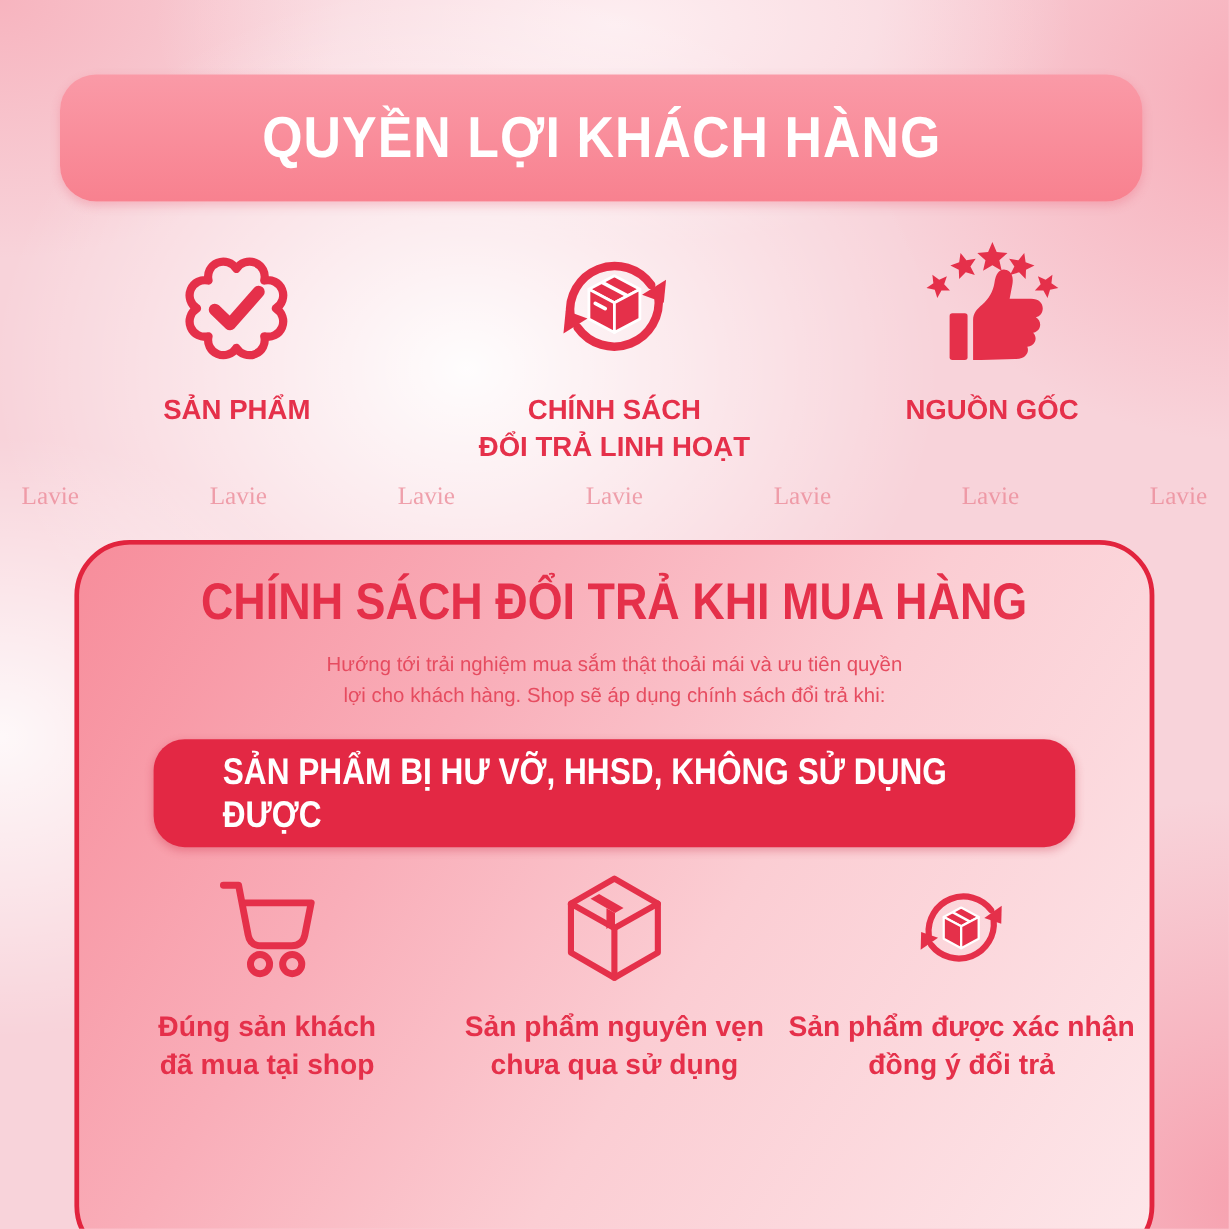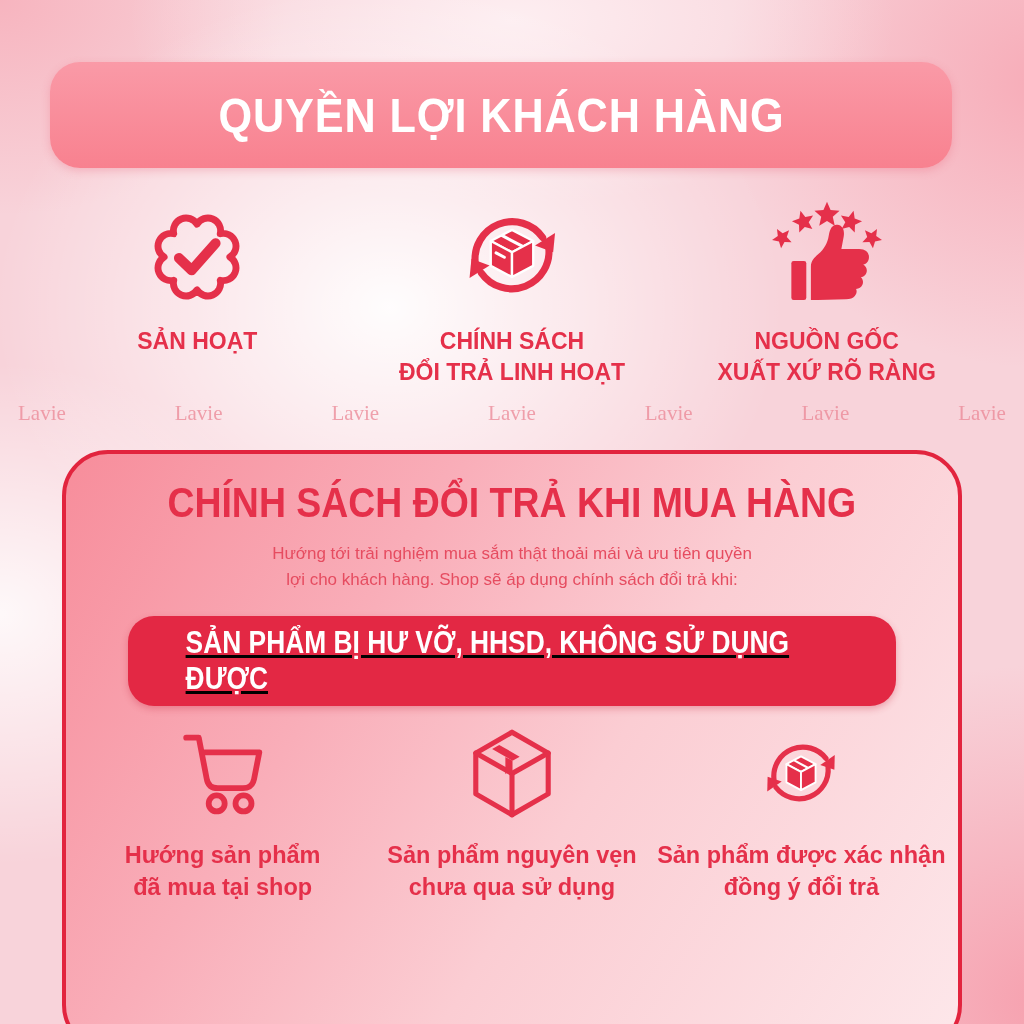--- a/index.html
+++ b/index.html
@@ -69,21 +69,21 @@
     font-size:43px;font-weight:bold;
   }
   .policy-desc{
     margin:14px auto 0;width:760px;text-align:center;
     color:#E64C60;font-size:17px;line-height:1.5;
   }
   .condition-banner{
     margin:24px auto 0;width:768px;height:90px;border-radius:26px;
     background:var(--banner-red);
     box-shadow:0 3px 7px rgba(200,30,55,.3);
-    display:flex;align-items:center;justify-content:center;text-decoration:underline;
+    display:flex;align-items:center;justify-content:center;
   }
   .condition-banner .label{color:#fff;font-size:31px;font-weight:bold;transform:scaleX(.85);}
   .conditions-row{margin-top:12px;display:flex;padding:0 12px;}
   .condition-item{flex:1;display:flex;flex-direction:column;align-items:center;}
   .condition-icon-box{height:112px;display:flex;align-items:center;justify-content:center;}
   .condition-caption{
     margin-top:10px;text-align:center;color:var(--red);
     font-weight:bold;font-size:23.5px;line-height:1.35;
   }
   svg{display:block;}
@@ -98,21 +98,21 @@
 <div class="benefits-row">
 
   <div class="benefit-item">
     <div class="benefit-icon-box">
       <svg viewBox="0 0 100 100" width="106" height="106">
         <path d="M81,50 A12 12 0 0 1 71.92,71.92 A12 12 0 0 1 50,81 A12 12 0 0 1 28.08,71.92 A12 12 0 0 1 19,50 A12 12 0 0 1 28.08,28.08 A12 12 0 0 1 50,19 A12 12 0 0 1 71.92,28.08 A12 12 0 0 1 81,50 Z" fill="none" stroke="#E5304A" stroke-width="6.5" stroke-linejoin="round"></path>
         <path d="M33,51 L45,62.5 L67.5,37" fill="none" stroke="#E5304A" stroke-width="9.5" stroke-linecap="round" stroke-linejoin="round"></path>
       </svg>
     </div>
     <div class="benefit-label">
-      <div>SẢN HOẠT</div>
+      <div>SẢN PHẨM</div>
     </div>
   </div>
 
   <div class="benefit-item">
     <div class="benefit-icon-box">
       <svg viewBox="0 0 100 100" width="118" height="118">
         <g stroke="#FFF" stroke-width="2" stroke-linejoin="round" fill="#E5304A">
           <polygon points="50,27 68,36.5 50,46 32,36.5"></polygon>
           <polygon points="32,36.5 32,57.5 50,67 50,46"></polygon>
           <polygon points="68,36.5 68,57.5 50,67 50,46"></polygon>
@@ -142,21 +142,20 @@
           <path d="M0,-10 L2.7,-3.72 L9.51,-3.09 L4.37,1.42 L5.88,8.09 L0,4.6 L-5.88,8.09 L-4.37,1.42 L-9.51,-3.09 L-2.7,-3.72 Z" transform="translate(72.5,19) rotate(15)"></path>
           <path d="M0,-10 L2.7,-3.72 L9.51,-3.09 L4.37,1.42 L5.88,8.09 L0,4.6 L-5.88,8.09 L-4.37,1.42 L-9.51,-3.09 L-2.7,-3.72 Z" transform="translate(13,33) scale(.9) rotate(-30)"></path>
           <path d="M0,-10 L2.7,-3.72 L9.51,-3.09 L4.37,1.42 L5.88,8.09 L0,4.6 L-5.88,8.09 L-4.37,1.42 L-9.51,-3.09 L-2.7,-3.72 Z" transform="translate(91,33) scale(.9) rotate(30)"></path>
           <rect x="21" y="53" width="13" height="34" rx="2"></rect>
           <path d="M38,87 L38,58 C38,53 41,50 44.5,47 C49.5,42.5 52.5,37.5 53.5,31 C54.5,24.5 57,21 61,21.5 C65.5,22 67.5,26 66.5,32 L64.5,42.5 L80,42.5 C85.5,42.5 88.5,45.5 88.5,49.5 C88.5,53 86.5,55.5 83.5,56 C86,57.5 87,60 86.5,62.5 C86,65 84,66.8 81.5,67.2 C83.3,69 83.8,71.5 82.8,73.8 C81.8,76 79.8,77.2 77.3,77.3 C78.2,79.2 77.8,81.6 76.2,83.5 C74.6,85.4 72,86.3 68.5,86.3 L44,87 Z"></path>
         </g>
       </svg>
     </div>
     <div class="benefit-label">
       <div>NGUỒN GỐC</div>
-      <div>XUẤT XỨ RÕ RÀNG</div>
     </div>
   </div>
 </div>
 
 <div class="watermark-row">
   <span>Lavie</span>
   <span>Lavie</span>
   <span>Lavie</span>
   <span>Lavie</span>
   <span>Lavie</span>
@@ -185,21 +184,21 @@
       <div class="condition-icon-box">
         <svg viewBox="0 0 104 96" width="110" height="101">
           <g stroke="#E5304A" stroke-width="5.5" fill="none" stroke-linecap="round" stroke-linejoin="round">
             <path d="M17,13 H29 L36.5,52 C37.5,58 41,61 47,61 H71 C77,61 80.3,58.2 81.5,52.5 L86.5,27 H33.5"></path>
             <circle cx="46" cy="75.5" r="7.6"></circle>
             <circle cx="71.5" cy="75.5" r="7.6"></circle>
           </g>
         </svg>
       </div>
       <div class="condition-caption">
-        <div>Hướng sản phẩm</div>
+        <div>Đúng sản khách</div>
         <div>đã mua tại shop</div>
       </div>
     </div>
 
     <div class="condition-item">
       <div class="condition-icon-box">
         <svg viewBox="0 0 100 100" width="102" height="102">
           <g stroke="#E5304A" stroke-width="5" fill="none" stroke-linecap="round" stroke-linejoin="round">
             <path d="M50,9 L85.5,29.5 V69.5 L50,90 L14.5,69.5 V29.5 Z"></path>
             <path d="M14.5,29.5 L50,49.5 L85.5,29.5"></path>

